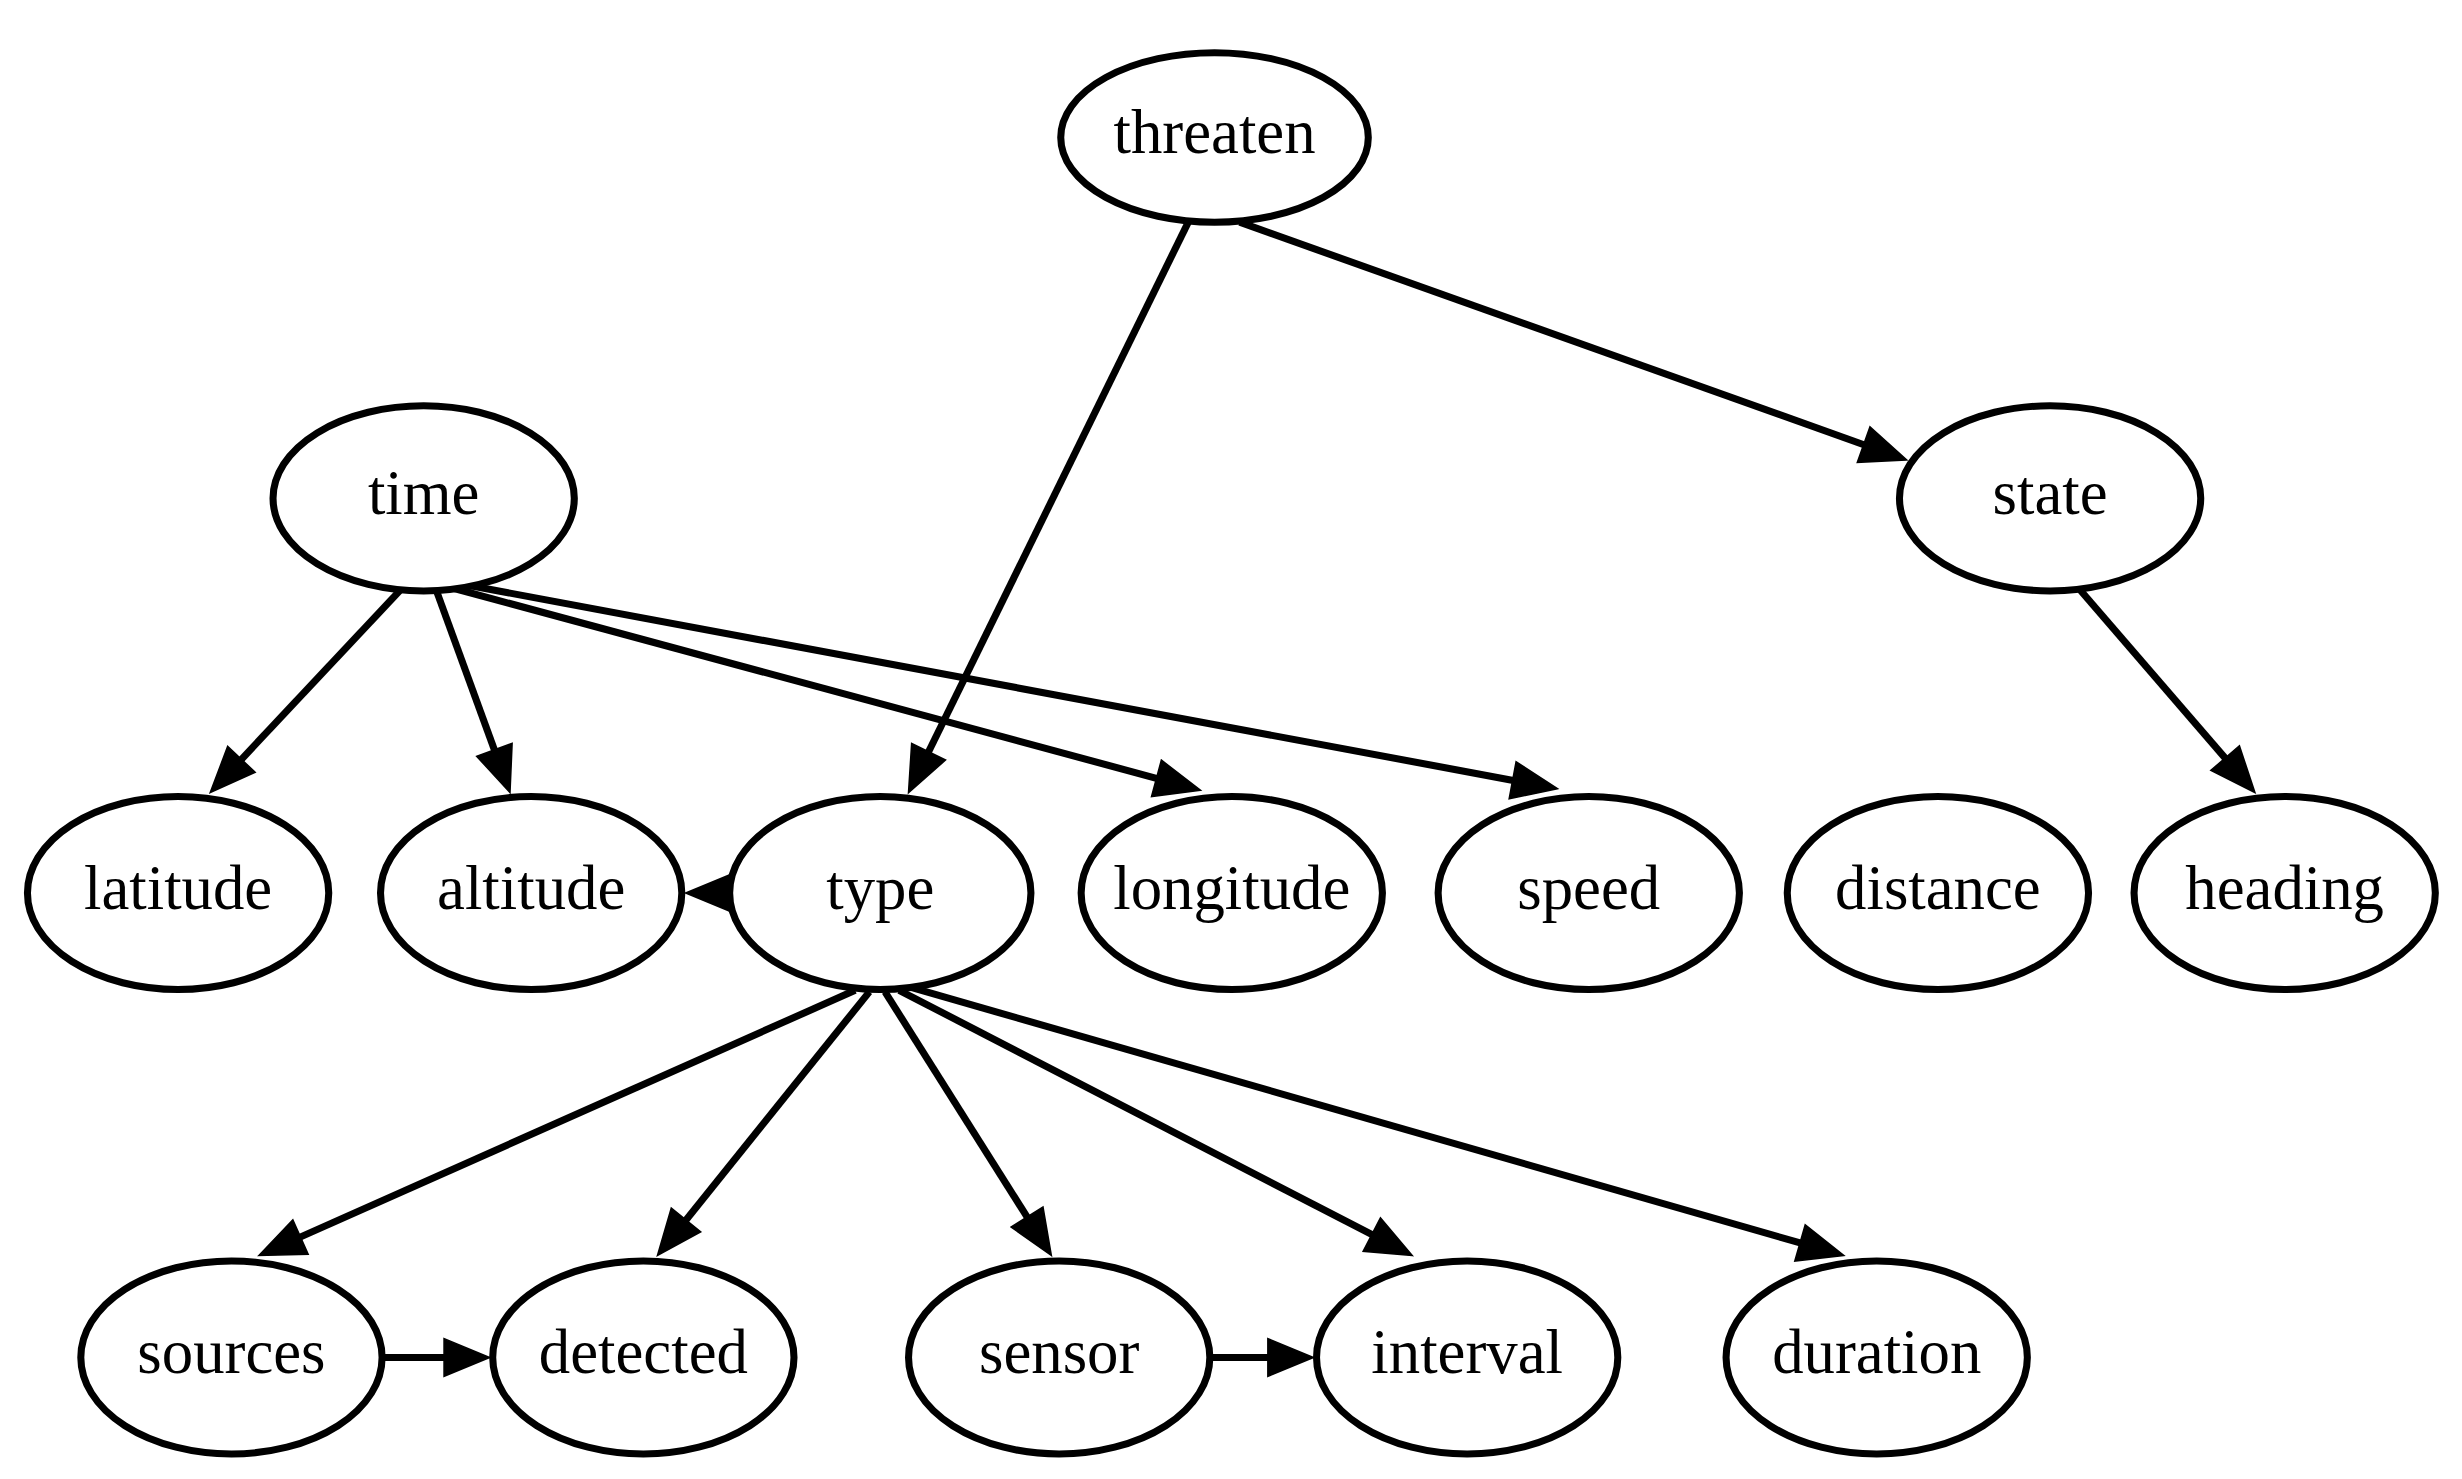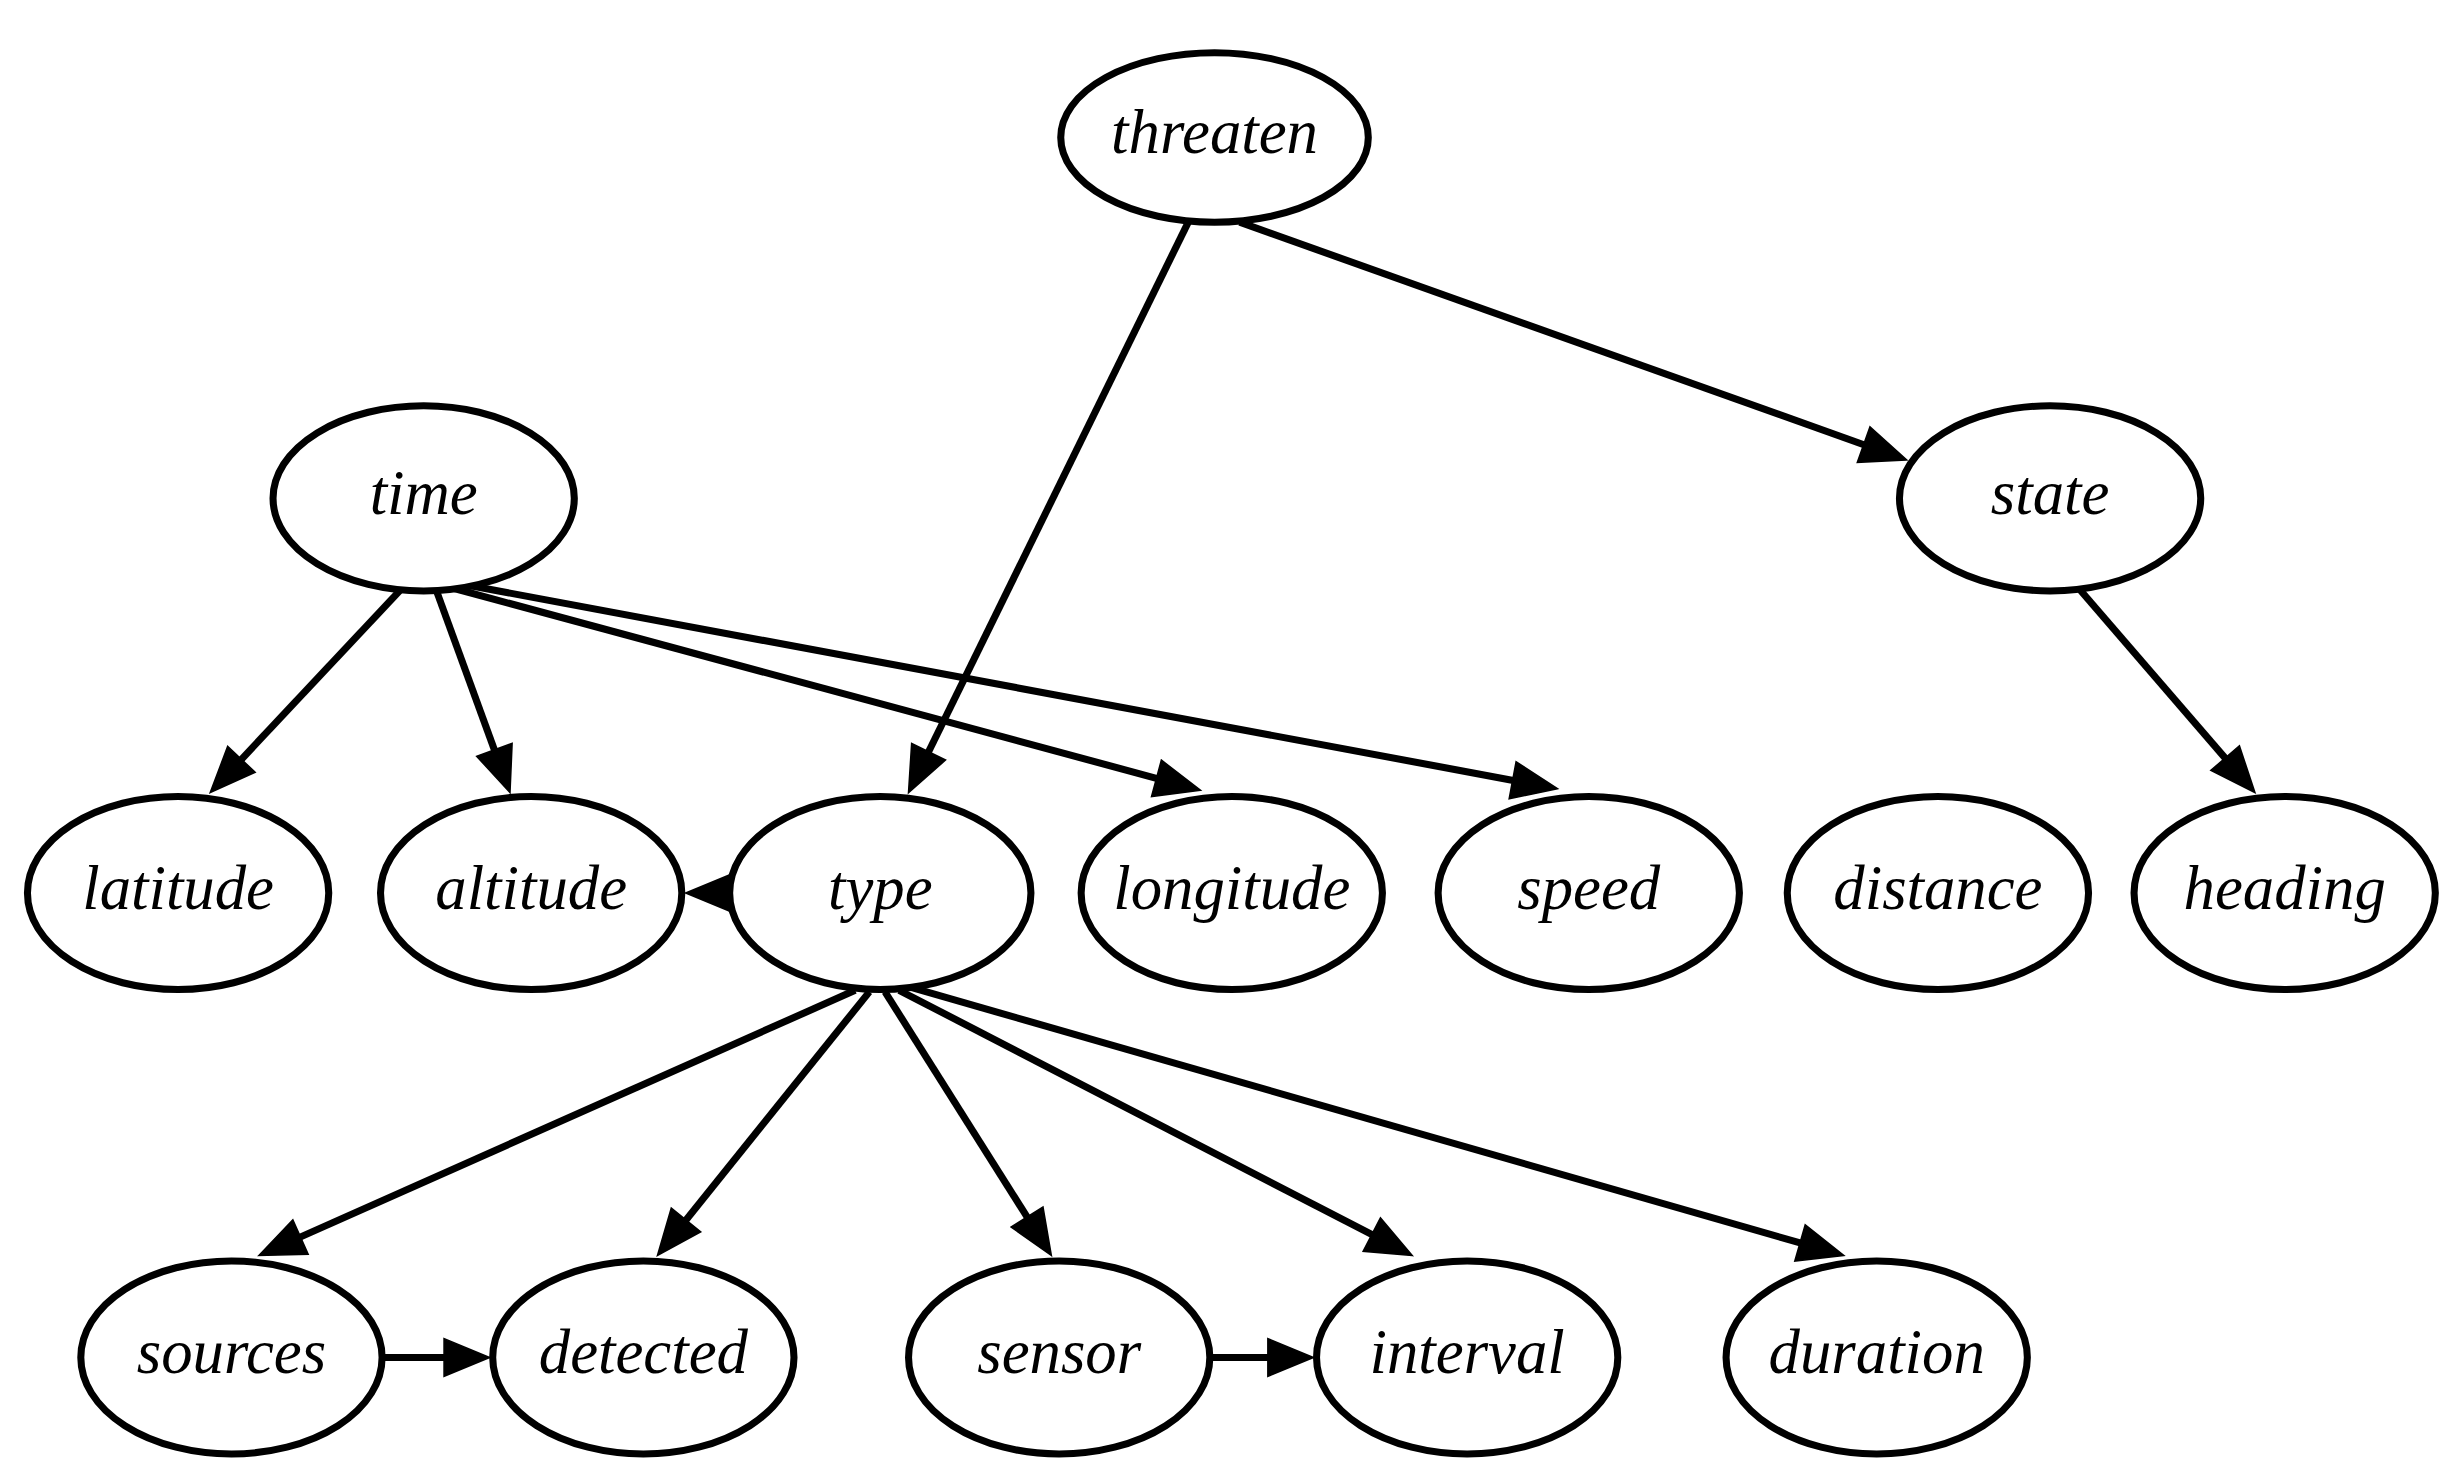--- a/index.html
+++ b/index.html
@@ -10,21 +10,20 @@
   }
   body {
     font-family: "Liberation Serif", "DejaVu Serif", serif;
   }
   #graph-canvas {
     position: relative;
     width: 2462px;
     height: 1480px;
     background: #ffffff;
     overflow: hidden;
-    font-style: italic;
   }
   #graph-svg {
     position: absolute;
     left: 0;
     top: 0;
     width: 2462px;
     height: 1480px;
     display: block;
   }
   .node-ellipse {

